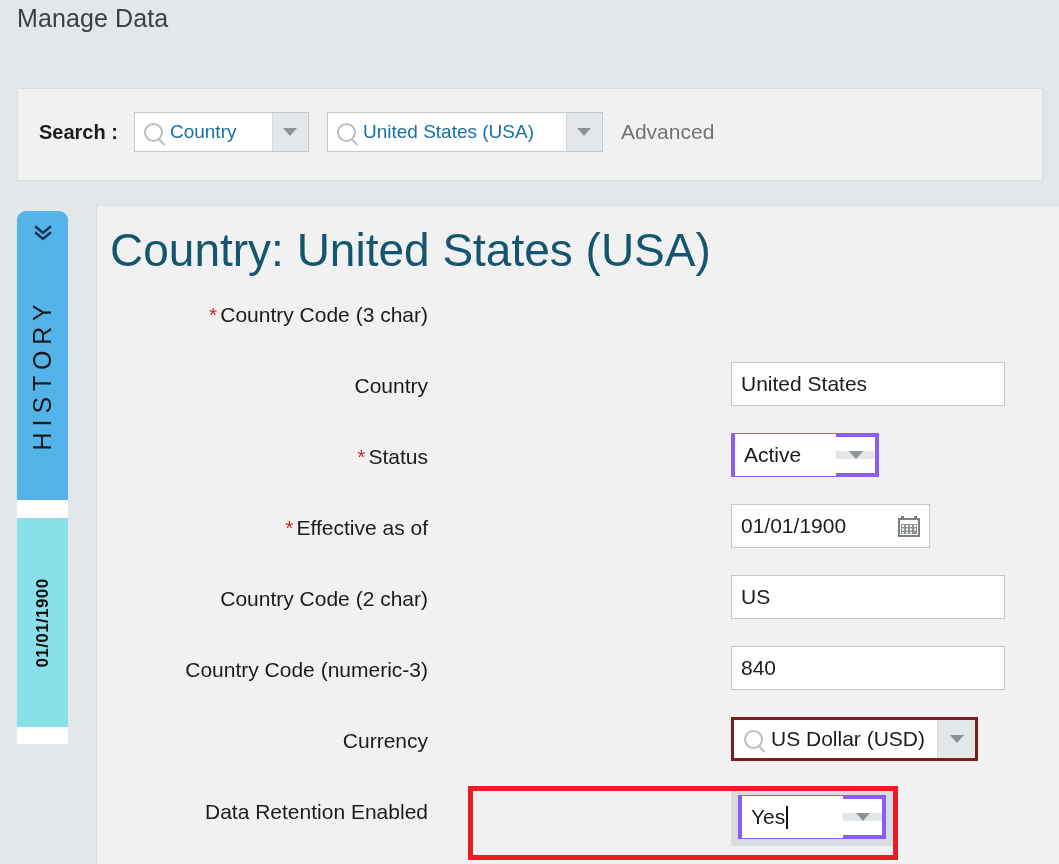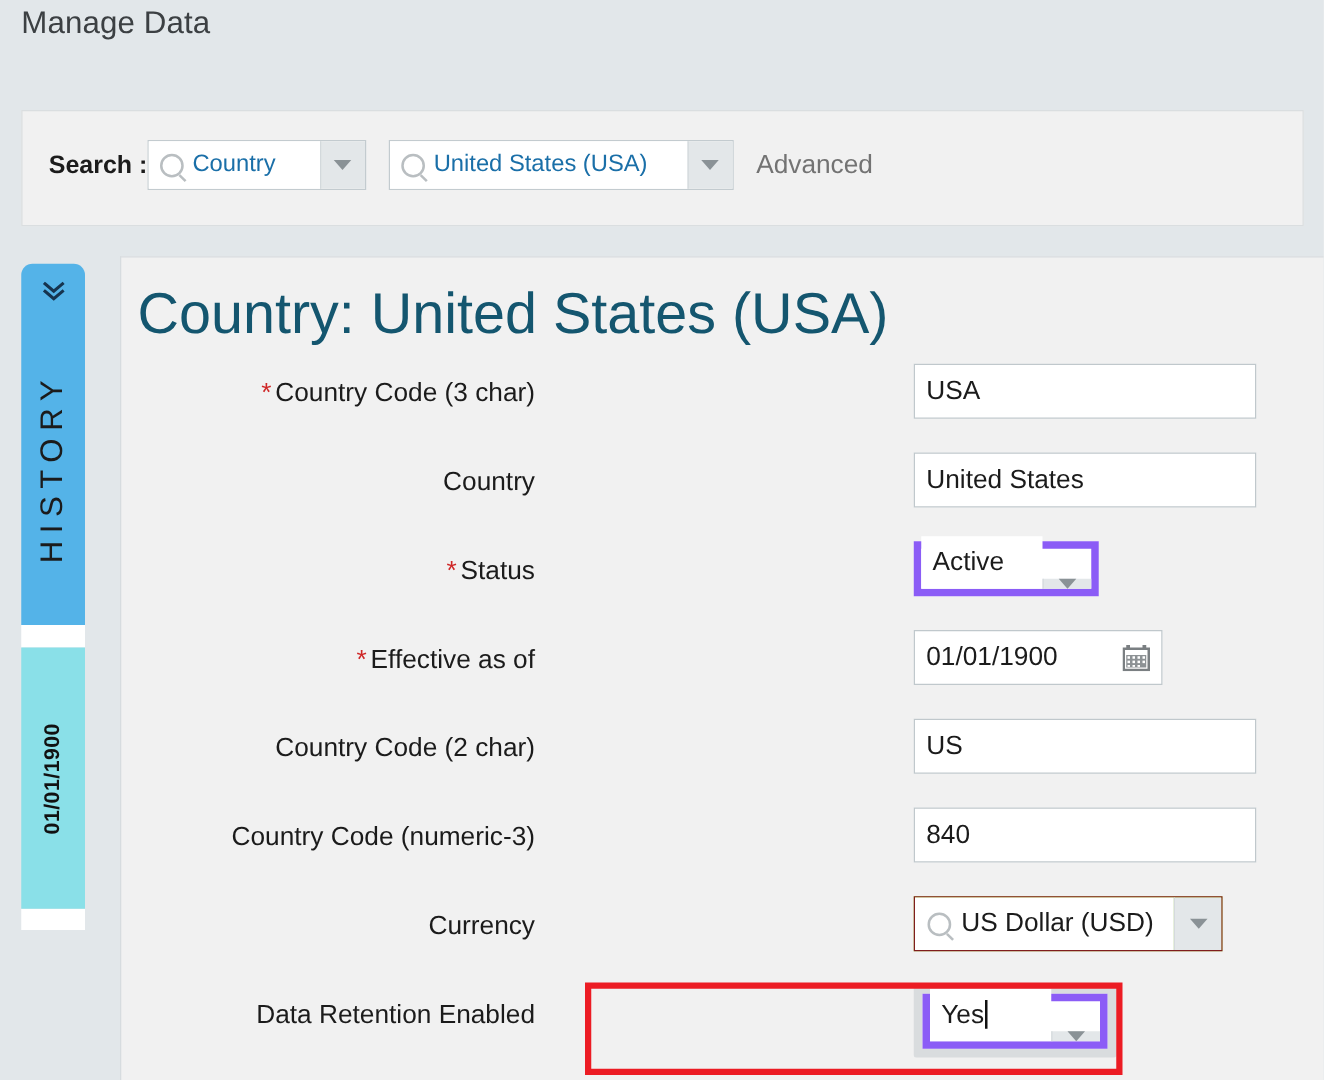--- a/index.html
+++ b/index.html
@@ -48,20 +48,21 @@
     position: absolute;
     left: 21px;
     top: 23px;
     display: flex;
     align-items: center;
   }
   #search-label {
     font-size: 20px;
     font-weight: bold;
     color: #1b1b1b;
+    margin-right: 16px;
     white-space: nowrap;
   }
 
   .sbox {
     display: flex;
     align-items: stretch;
     height: 40px;
     border: 1px solid #c3cbcf;
     background: #fff;
     box-sizing: border-box;
@@ -254,23 +255,23 @@
     font-size: 21px;
     color: #1b1b1b;
     padding: 0 9px;
     line-height: 42px;
     white-space: nowrap;
     overflow: hidden;
   }
 
   .selbox {
     display: flex;
-    align-items: flex-end;
+    align-items: center;
     height: 44px;
-    border: 6px solid #8b5cf6;
+    border: 4px solid #8b5cf6;
     background: #fff;
     box-sizing: border-box;
     width: 148px;
   }
   .selbox .sel-val {
     flex: 1;
     background: #fff;
     font-size: 21px;
     color: #1b1b1b;
     line-height: 42px;
@@ -309,22 +310,22 @@
   .cal-ico {
     width: 22px; height: 21px;
     margin-right: 9px;
     flex: none;
   }
 
   .currbox {
     display: flex;
     align-items: stretch;
     height: 44px;
-    border: 1px solid #7f1d1d;
-    background: #bef264;
+    border: 3px solid #7f1d1d;
+    background: #c4b5fd;
     box-sizing: border-box;
     width: 247px;
   }
   .currbox .cb-field {
     flex: 1;
     display: flex;
     align-items: center;
     background: #fff;
     padding-left: 10px;
   }
@@ -435,23 +436,20 @@
 
 <div id="content-panel">
 
   <div id="record-title">Country: United States (USA)</div>
 
   <div id="form">
 
     <div class="frow">
       <div class="flabel">
         <span class="req">*</span><span>Country Code (3 char)</span>
-      </div>
-      <div class="fctl">
-        <div class="txtin">USA</div>
       </div>
     </div>
 
     <div class="frow">
       <div class="flabel">
         <span>Country</span>
       </div>
       <div class="fctl">
         <div class="txtin">United States</div>
       </div>

